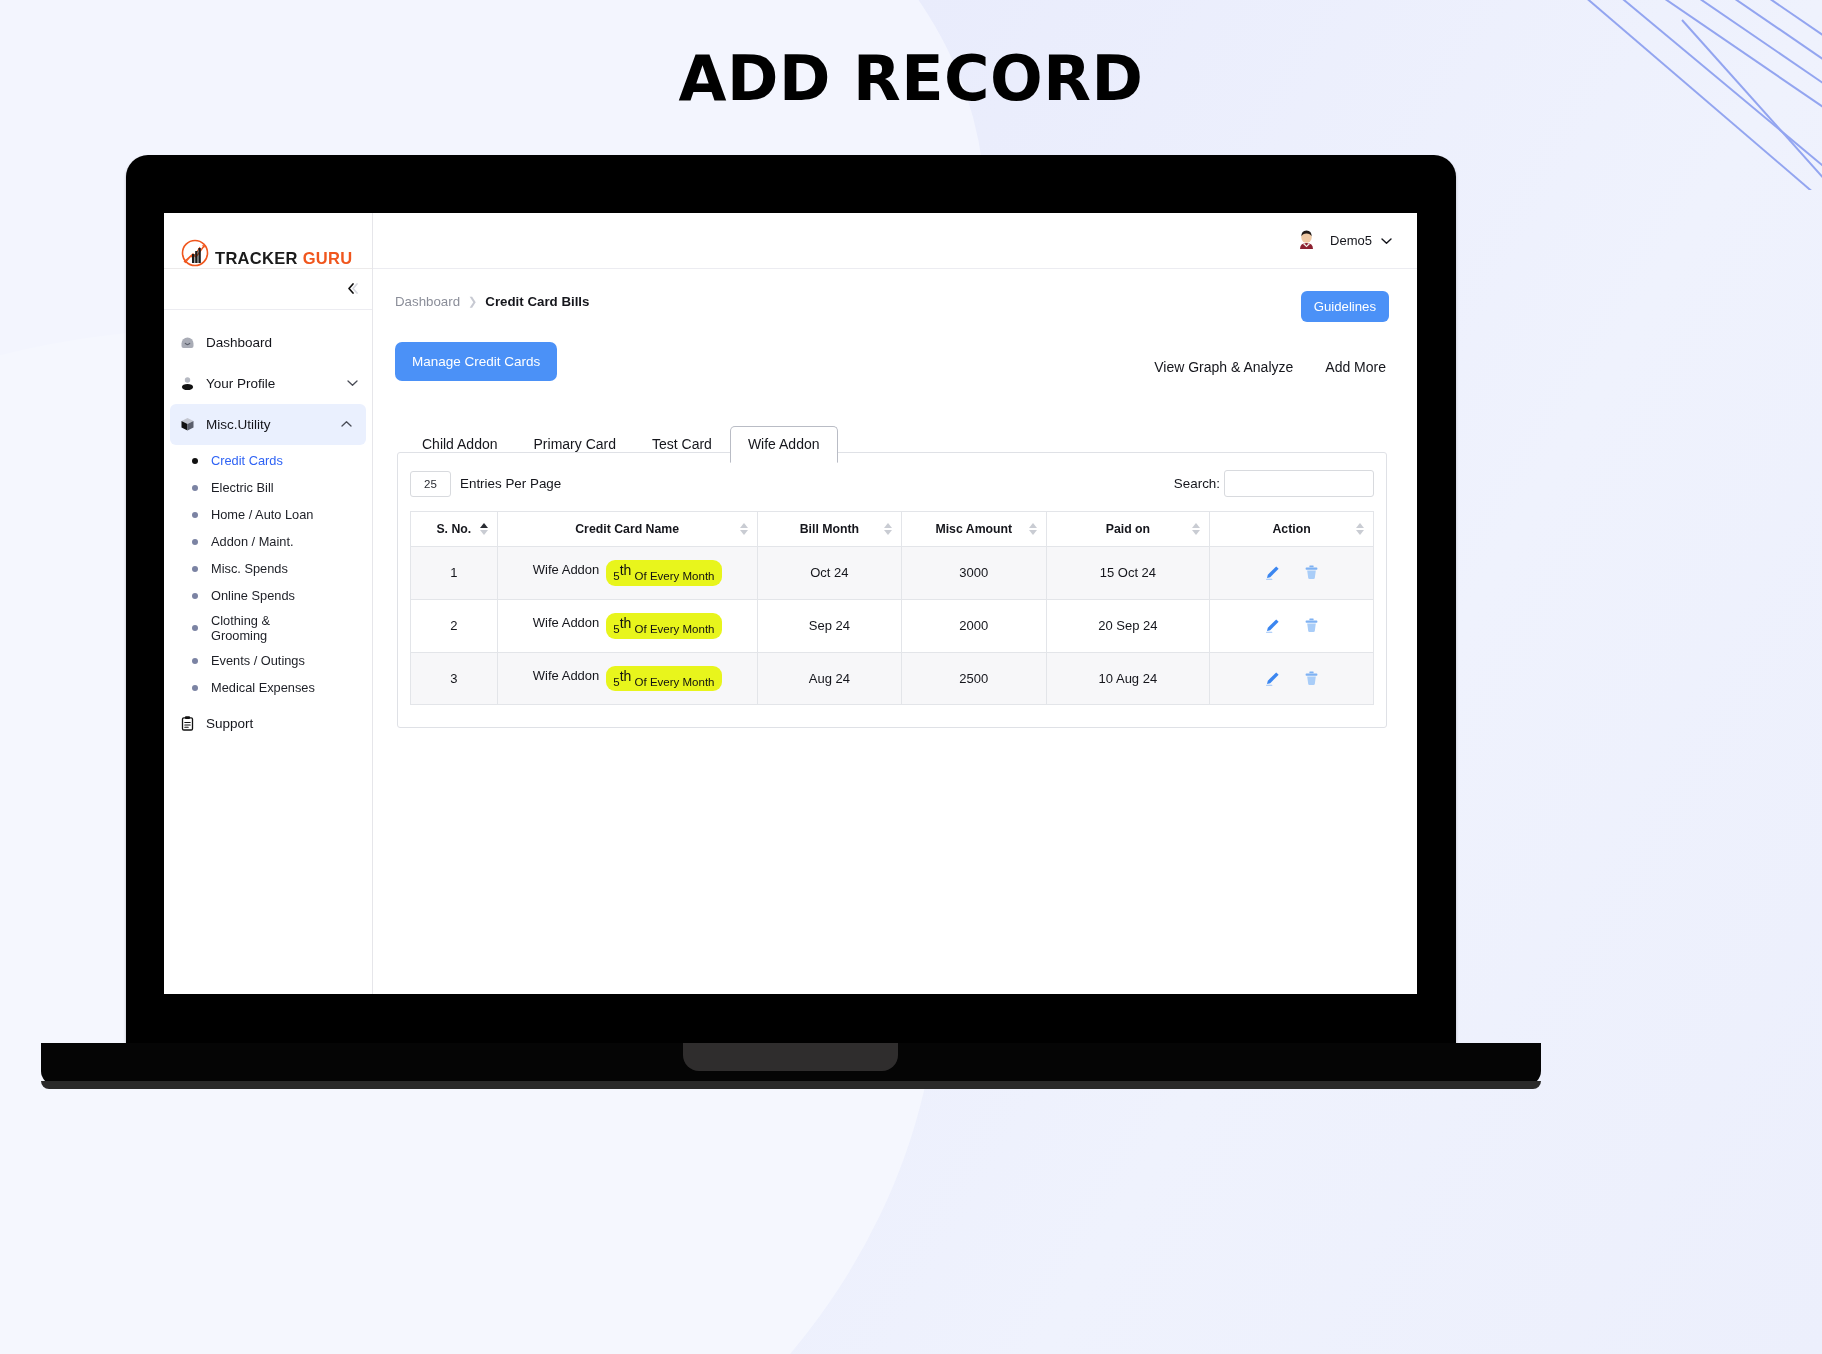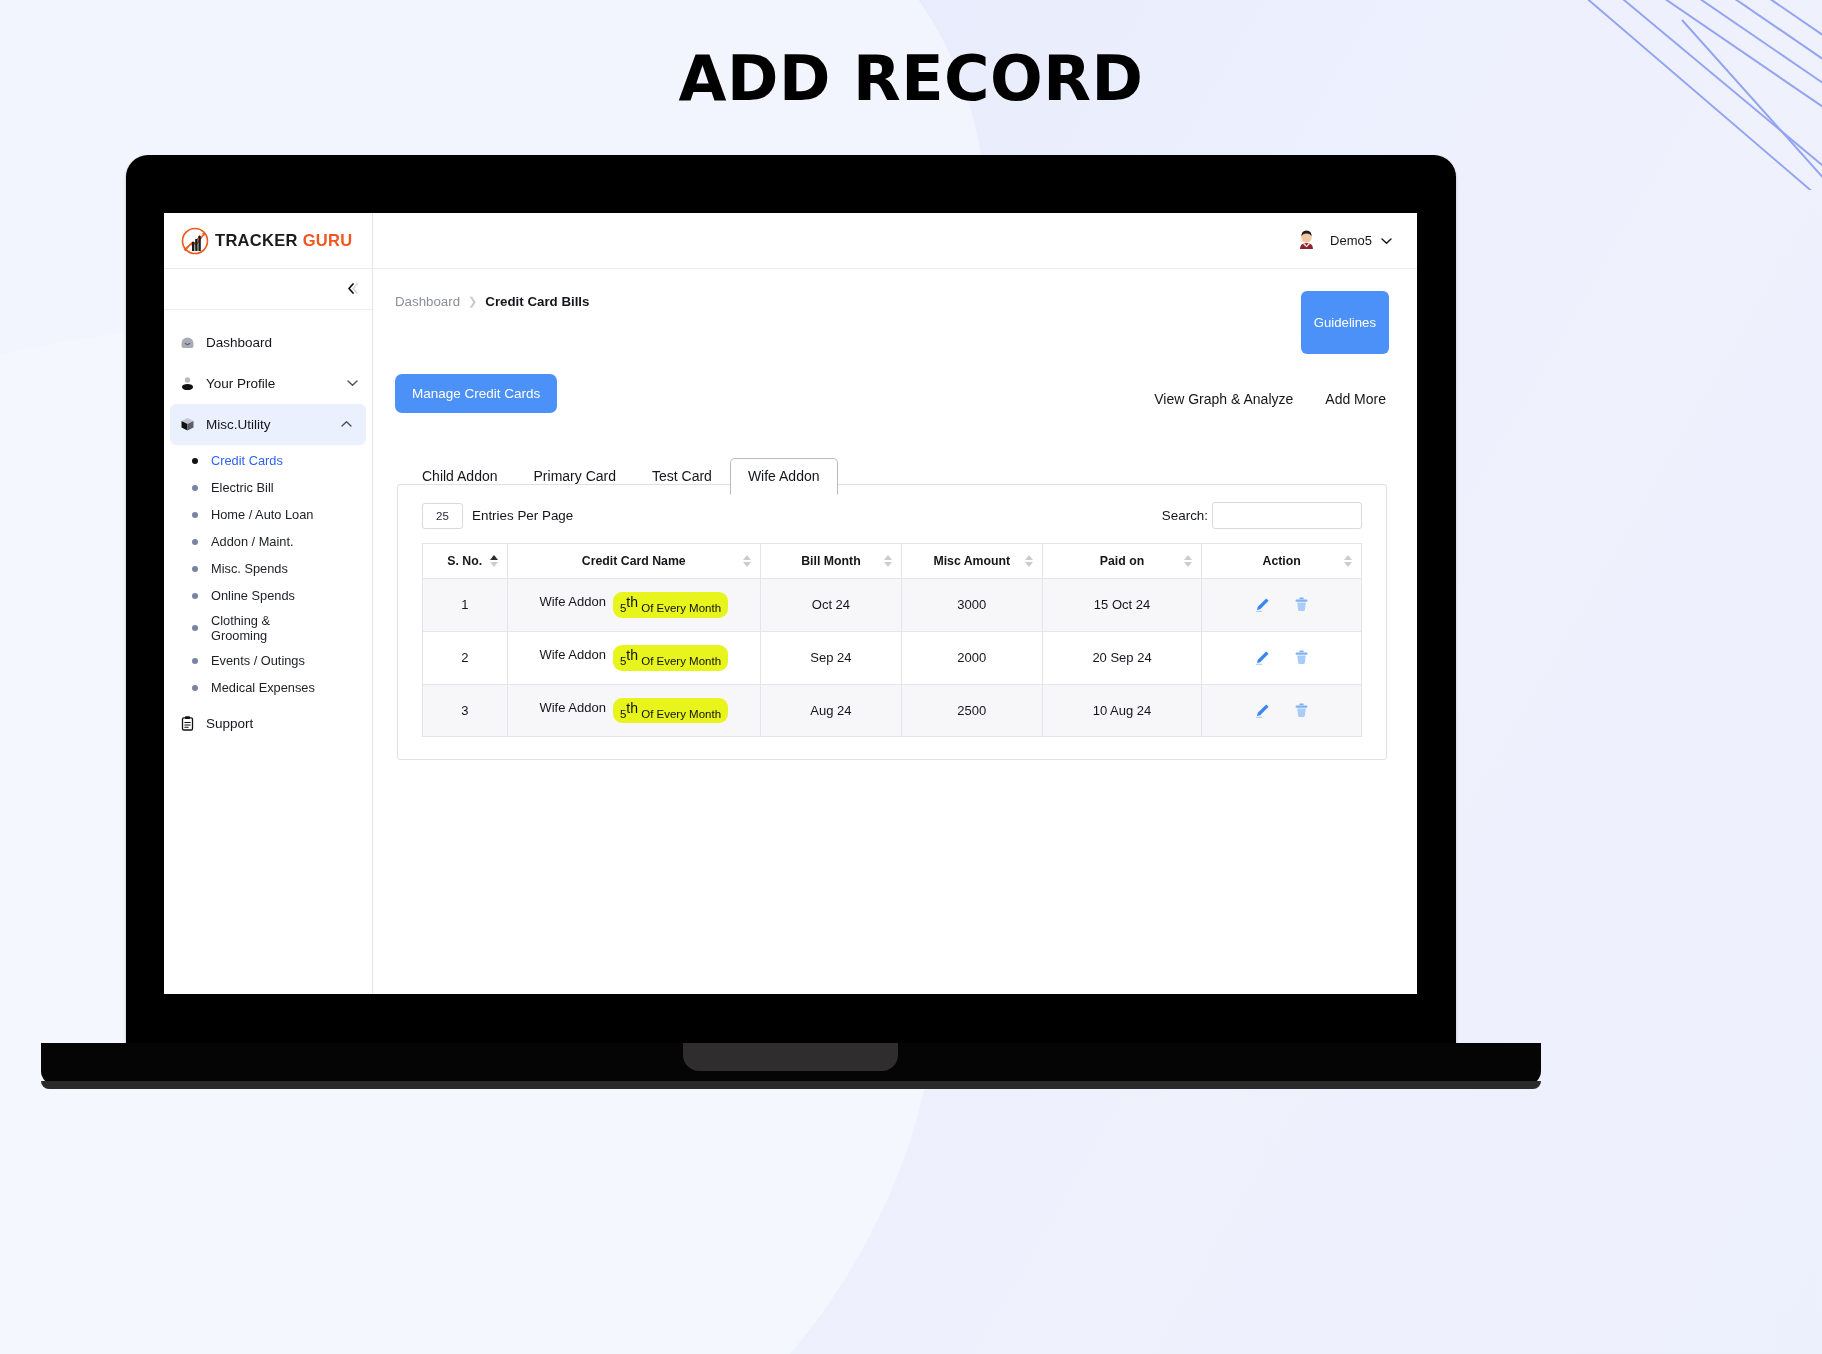--- a/index.html
+++ b/index.html
@@ -103,21 +103,21 @@
     width: 209px;
     border-right: 1px solid #e6e6ea;
     flex-shrink: 0;
     display: flex;
     flex-direction: column;
     background: #fff;
   }
   .brand {
     height: 56px;
     display: flex;
-    align-items: center;
+    align-items: flex-end;
     padding-left: 16px;
     gap: 5px;
     border-bottom: 1px solid #eceaea;
   }
   .brand-mark { width: 30px; height: 30px; flex-shrink: 0; }
   .brand-text {
     font-size: 16.5px; font-weight: 600; letter-spacing: .3px;
     white-space: nowrap;
   }
   .brand-text .g1 { color: #1b1b1b; }
@@ -195,21 +195,21 @@
   }
   .crumbs { display: flex; align-items: center; gap: 8px; font-size: 13.3px; padding-top: 3px;}
   .crumb-link { color: #8b8e99; cursor: pointer; }
   .crumb-sep { color: #c7c9d2; font-size: 11px; }
   .crumb-cur { color: #15161c; font-weight: 700; }
 
   .btn-primary {
     background: #4b91f7; color: #fff;
     border: none; border-radius: 6px;
     font-size: 13.2px; font-family: inherit;
-    padding: 24px 13px; cursor: pointer;
+    padding: 8px 13px; cursor: pointer;
     white-space: nowrap;
   }
   .btn-manage {
     background: #4b91f7; color: #fff; border: none;
     border-radius: 7px; font-size: 13.5px; font-family: inherit;
     padding: 12px 17px; cursor: pointer;
     margin-top: 20px;
   }
 
   .action-row {
@@ -240,21 +240,21 @@
   .tab.active {
     border-color: #b9bcc5;
     border-bottom-color: #fff;
     background: #fff;
     font-weight: 400;
   }
 
   .panel {
     border: 1px solid #dfe1e6;
     border-radius: 3px;
-    padding: 17px 24px 22px;
+    padding: 17px 12px 22px;
     margin: 0 2px;
   }
 
   .panel-top {
     display: flex; align-items: center; justify-content: space-between;
     margin-bottom: 14px;
   }
   .entries { display: flex; align-items: center; gap: 9px; }
   .entries-input {
     width: 41px; height: 26px;

